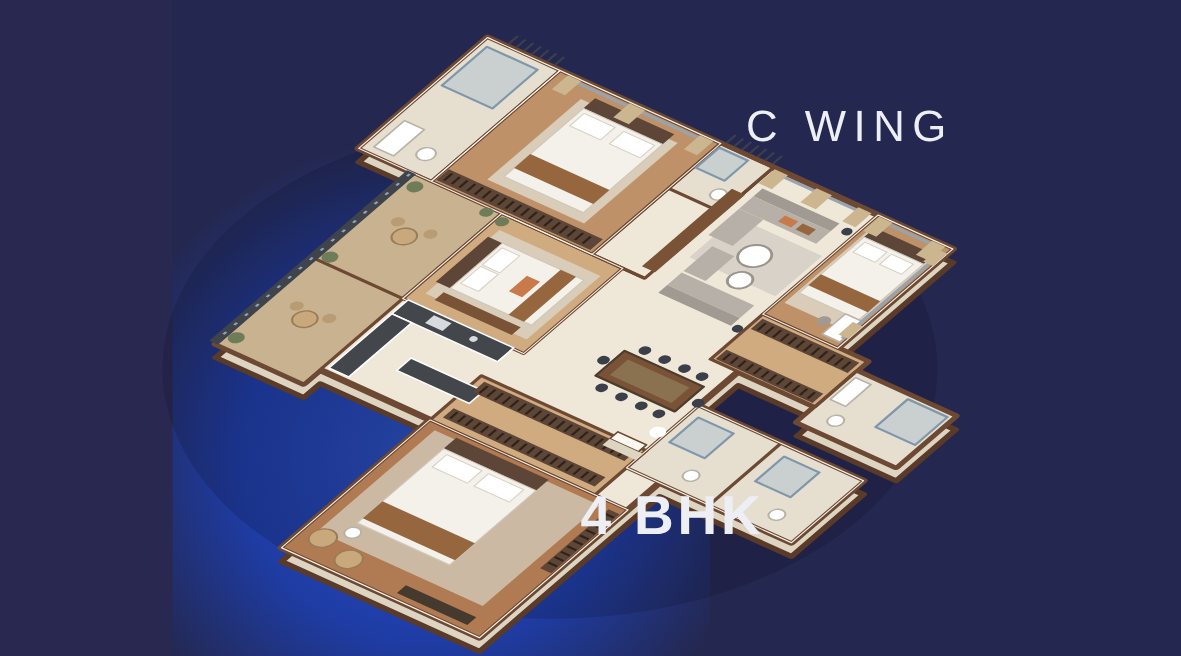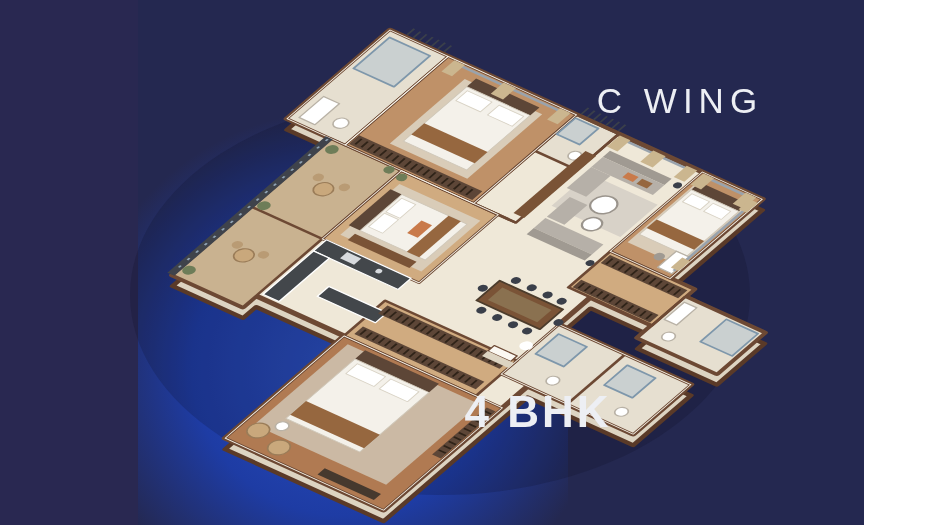--- a/index.html
+++ b/index.html
@@ -1,18 +1,18 @@
 <!DOCTYPE html>
 <html style="--c-bg_left: #292851; --c-bg_dark: #242850; --c-glow_blue: #2b50c0; --c-glow_blue_deep: #1e3ca4; --c-floor_cream: #efe8d8; --c-floor_tile: #e6dfd0; --c-floor_wood: #bf9168; --c-floor_wood_warm: #b07a52; --c-floor_wood_light: #d0ab80; --c-balcony_tan: #c9b290; --c-wall_brown: #6d4934; --c-wall_dark: #5a3a28; --c-wall_face: #ddd4c2; --c-wall_top: #f6f1e6; --c-sofa_gray: #b6b0a8; --c-sofa_gray_dark: #a09a92; --c-rug_gray: #d8d2c8; --c-rug_warm: #d9ccb8; --c-counter_dark: #43474b; --c-bed_white: #f4f1ea; --c-headboard_brown: #5d4637; --c-runner_brown: #96673f; --c-cushion_orange: #c97a4a; --c-curtain_tan: #cbb68f; --c-glaze_gray: #99a3ad; --c-glass_blue: #a9bfd0; --c-plant_green: #6e7d58; --c-wood_furniture: #7a5336; --c-dark_accent: #3a3f4a; --c-railing_dark: #3f434b; --c-label_white: #edeff4;"><head>
 <meta charset="utf-8">
 <style>
   html,body{margin:0;padding:0;}
   body{font-family:"Liberation Sans", sans-serif;}
   #stage{
-    position:relative;width:864px;height:525px;overflow:hidden;
+    position:relative;width:945px;height:525px;overflow:hidden;
     background:linear-gradient(90deg, var(--c-bg_left,#292851) 0 138px, var(--c-bg_dark,#242850) 138px 100%);
   }
   #glow{
     position:absolute;left:138px;top:110px;width:430px;height:415px;
     background:radial-gradient(ellipse 340px 330px at 48% 62%,
       var(--c-glow_blue,#2b50c0) 0%,
       var(--c-glow_blue_deep,#1e3ca4) 45%,
       rgba(36,40,82,0) 78%);
   }
   #plan-svg{position:absolute;left:0;top:0;}

